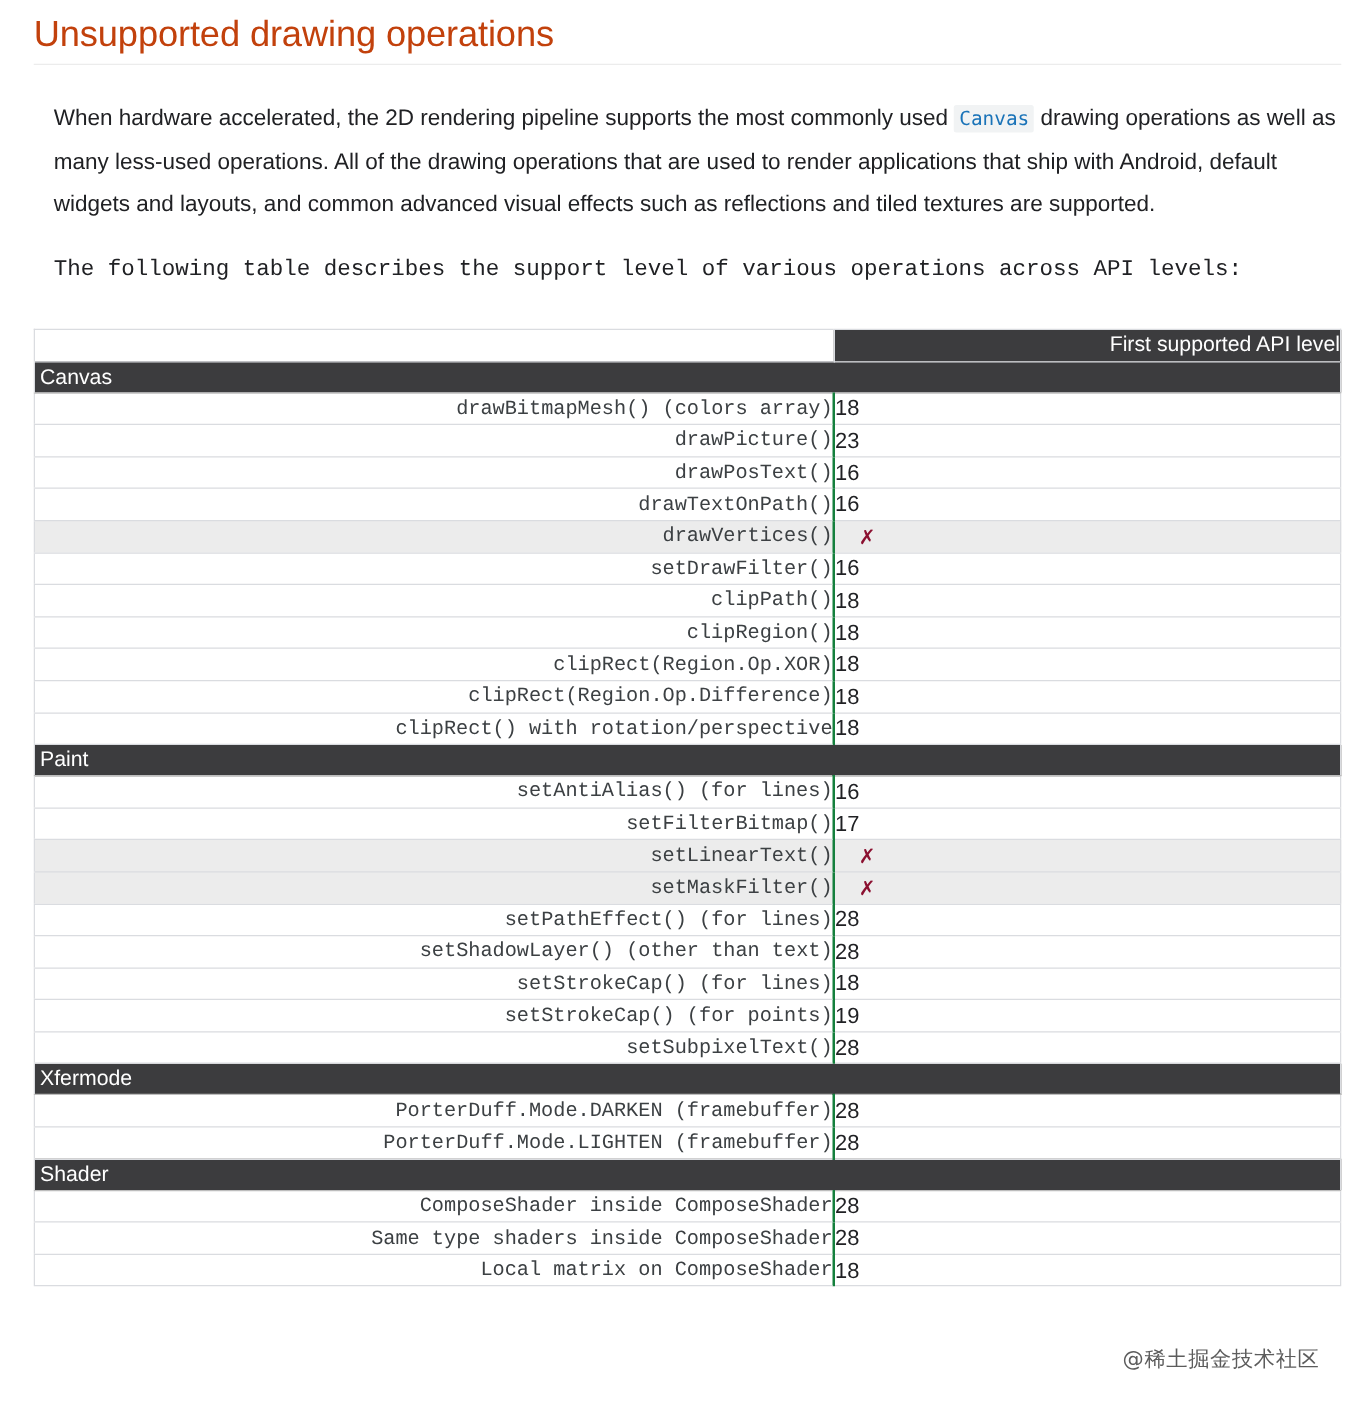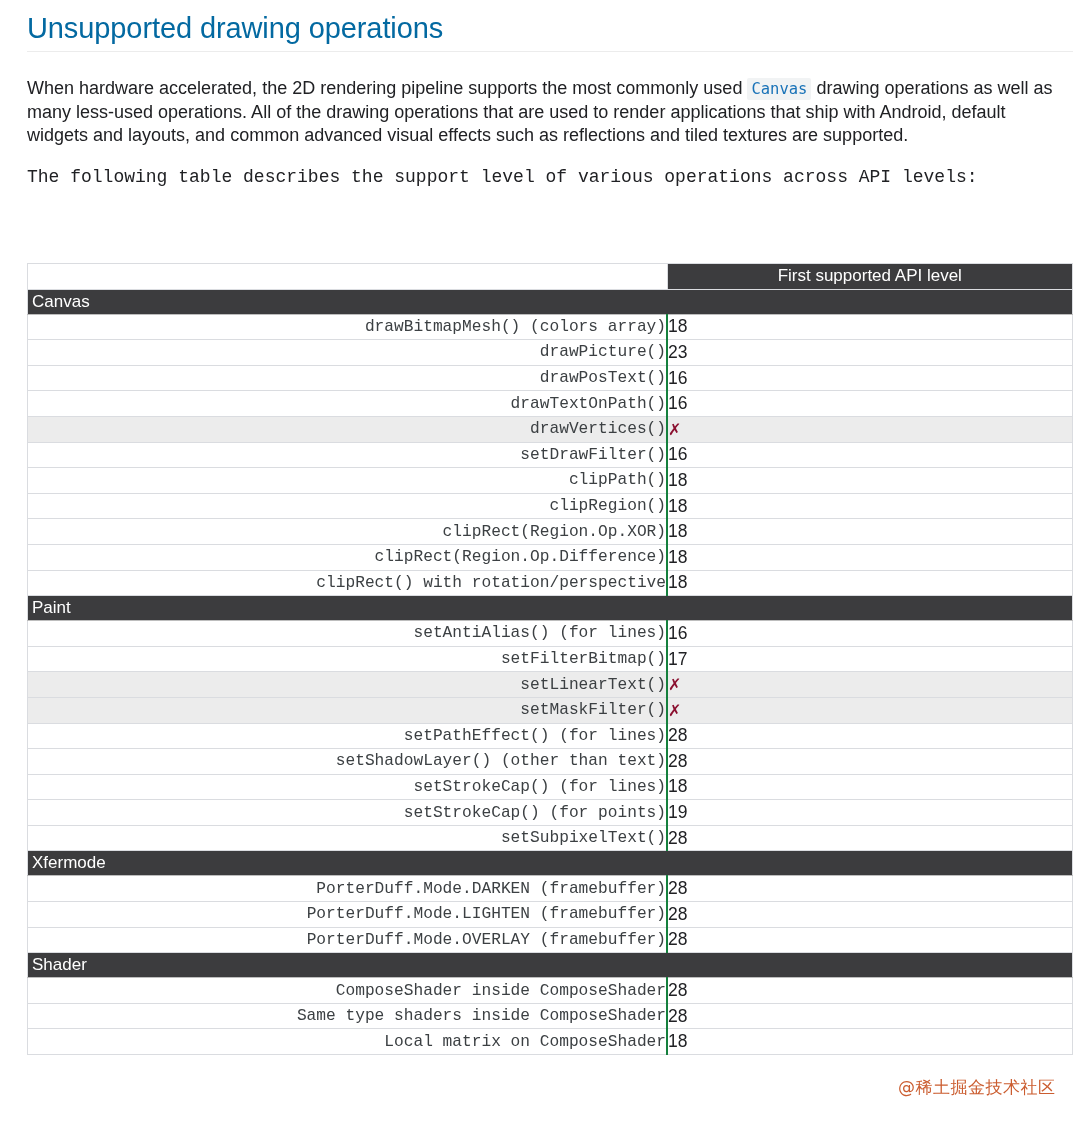--- a/index.html
+++ b/index.html
@@ -20,34 +20,34 @@
     left: 27px;
     top: 0;
     width: 1046px;
   }
   h2.title {
     margin: 0;
     padding-top: 10px;
     font-weight: 300;
     font-size: 29px;
     line-height: 36px;
-    color: #0369a1;
+    color: #c2410c;
     letter-spacing: -0.1px;
     height: 40px;
   }
   .title-rule {
     height: 1px;
     background: #ececec;
     margin-top: 1px;
     width: 1046px;
   }
   p.body-text {
-    margin: 0;
+    margin: 16px;
     font-size: 18px;
-    line-height: 23px;
+    line-height: 34px;
     color: #202124;
   }
   p.para1 {
     margin-top: 25px;
     width: 1040px;
   }
   p.para2 {
     margin-top: 19px;
     font-family: Liberation Mono, monospace;
   }
@@ -76,21 +76,21 @@
   table.ops col.c-api { width: 406px; }
   .hdr-empty {
     background: #ffffff;
     border-right: 1px solid #dadce0;
   }
   .hdr-api {
     background: #3c3c3e;
     color: #ffffff;
     font-weight: normal;
     font-size: 17px;
-    text-align: center;
+    text-align: right;
     font-family: "Liberation Sans", "DejaVu Sans", sans-serif;
   }
   tr.section td {
     background: #3c3c3e;
     color: #ffffff;
     font-size: 17px;
     padding-left: 4px;
     height: 24px;
     border-bottom: 1px solid #bdbdbd;
   }
@@ -103,33 +103,34 @@
     border-right: 2px solid #15803d;
     white-space: pre;
   }
   td.api {
     font-size: 17.5px;
     color: #202124;
     padding-left: 0;
   }
   tr.unsupported td {
     background: #ececec;
+    padding-left: 19px;
   }
   td.api .cross {
     color: #8b1030;
     font-style: italic;
     font-weight: bold;
     font-size: 16px;
   }
   .watermark {
     position: absolute;
     left: 898px;
     top: 1076px;
     font-size: 17px;
-    color: #c2410c;
+    color: #404040;
     font-family: "DejaVu Sans", sans-serif;
     letter-spacing: 0.5px;
     opacity: 0.85;
   }
 </style>
 </head>
 <body>
 
 <div class="page">
   <h2 class="title">Unsupported drawing operations</h2>
@@ -242,24 +243,20 @@
         <td colspan="2">Xfermode</td>
       </tr>
       <tr>
         <td class="op">PorterDuff.Mode.DARKEN (framebuffer)</td>
         <td class="api">28</td>
       </tr>
       <tr>
         <td class="op">PorterDuff.Mode.LIGHTEN (framebuffer)</td>
         <td class="api">28</td>
       </tr>
-      <tr>
-        <td class="op">PorterDuff.Mode.OVERLAY (framebuffer)</td>
-        <td class="api">28</td>
-      </tr>
       <tr class="section">
         <td colspan="2">Shader</td>
       </tr>
       <tr>
         <td class="op">ComposeShader inside ComposeShader</td>
         <td class="api">28</td>
       </tr>
       <tr>
         <td class="op">Same type shaders inside ComposeShader</td>
         <td class="api">28</td>

